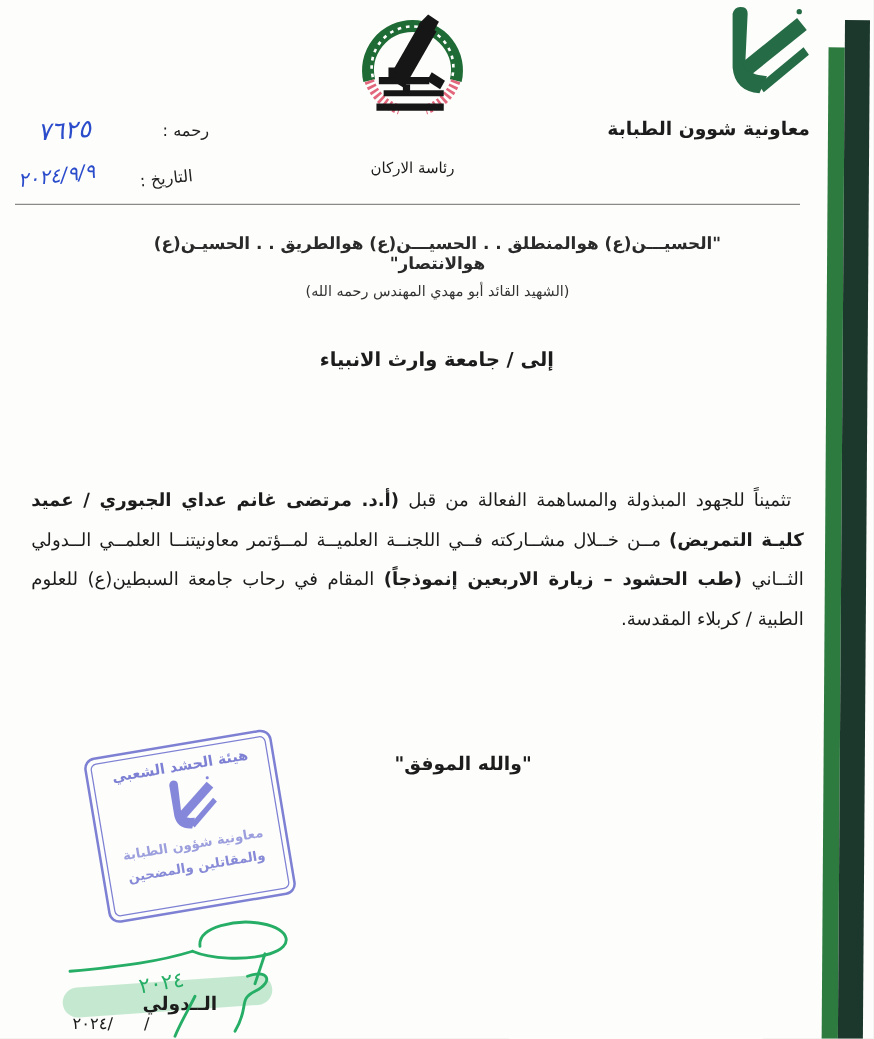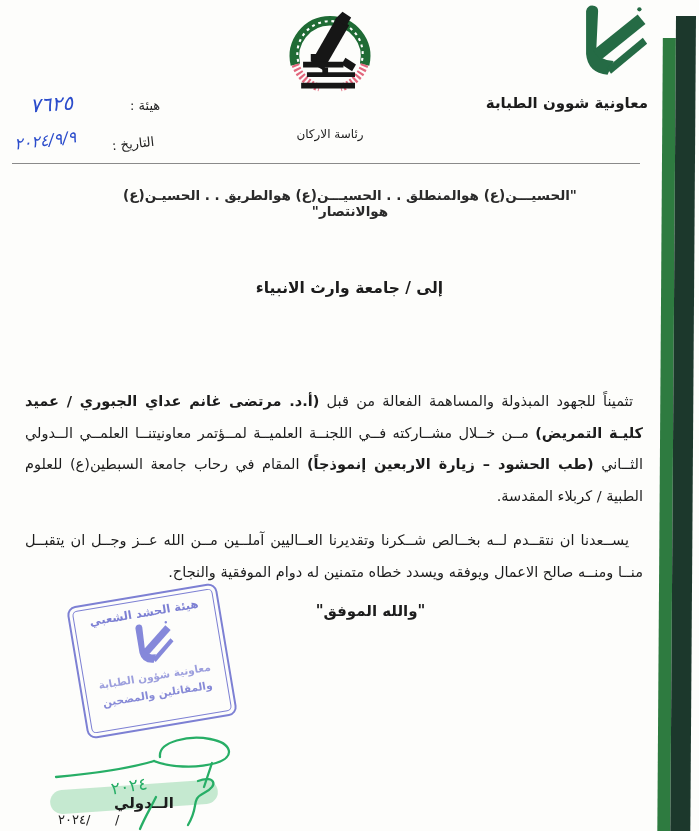--- a/index.html
+++ b/index.html
@@ -69,21 +69,21 @@
   <symbol id="hashd-logo" viewBox="0 0 100 92">
     <path fill="currentColor" d="M28 10 Q30 2 38 4 Q42 5 42 10 L40 52 Q40 64 52 67 L60 68 L53 84 Q30 82 28 60 Z"></path>
     <path fill="currentColor" d="M36 56 L88 14 L97 25 L45 67 Z"></path>
     <path fill="currentColor" d="M52 76 L94 41 L99 48 L57 83 Z"></path>
     <circle fill="currentColor" cx="90" cy="8" r="2.5"></circle>
   </symbol>
 </svg>
 
 <div class="page">
 
-  <span class="lbl" style="left:130px;top:98px;">هيئة :</span>
+  <span class="lbl" style="left:130px;top:98px;">رحمه :</span>
   <span class="hand num-val">٧٦٢٥</span>
   <span class="lbl" style="left:112px;top:136px;transform:rotate(-6deg);">التاريخ :</span>
   <span class="hand date-val">٢٠٢٤/٩/٩</span>
 
   <div class="center-head">
     <svg width="100" height="100" viewBox="0 0 100 104">
       <path d="M14 63 A37 37 0 1 1 86 63" fill="none" stroke="#1f6b35" stroke-width="10"></path>
       <path d="M17 60 A34 34 0 1 1 83 60" fill="none" stroke="#ffffff" stroke-width="2.2" stroke-dasharray="3 4"></path>
       <path d="M14 63 A37 37 0 0 0 39 87" fill="none" stroke="#e2677d" stroke-width="8" stroke-dasharray="2.2 2.2"></path>
       <path d="M86 63 A37 37 0 0 1 61 87" fill="none" stroke="#e2677d" stroke-width="8" stroke-dasharray="2.2 2.2"></path>
@@ -105,27 +105,27 @@
     <svg class="logo-green" width="86" height="80" viewBox="0 0 100 92">
       <use href="#hashd-logo"></use>
     </svg>
     <div class="t t1">معاونية شوون الطبابة</div>
   </div>
 
   <div class="divider"></div>
 
   <div class="quote">
     <div class="q1">"الحسيـــن(ع) هوالمنطلق . . الحسيـــن(ع) هوالطريق . . الحسيـن(ع) هوالانتصار"</div>
+    <div class="q2">(الشهيد القائد أبو مهدي المهندس رحمه الله)</div>
   </div>
 
   <div class="to-line">إلى / جامعة وارث الانبياء</div>
 
   <div class="letter-body">
     <p class="para p1"><span>تثميناً للجهود المبذولة والمساهمة الفعالة من قبل </span><span class="b">(أ.د. مرتضى غانم عداي الجبوري / عميد كليـة التمريض)</span><span> مــن خــلال مشــاركته فــي اللجنــة العلميــة لمــؤتمر معاونيتنــا العلمــي الــدولي الثــاني </span><span class="b">(طب الحشود – زيارة الاربعين إنموذجاً)</span><span> المقام في رحاب جامعة السبطين(ع) للعلوم الطبية / كربلاء المقدسة.</span></p>
-    <p class="para p2">يســعدنا ان نتقــدم لــه بخــالص شــكرنا وتقديرنا العــاليين آملــين مــن الله عــز وجــل ان يتقبــل منــا ومنــه صالح الاعمال ويوفقه ويسدد خطاه متمنين له دوام الموفقية والنجاح.</p>
   </div>
 
   <div class="closing">"والله الموفق"</div>
 
   <div class="stamp">
     <div class="stamp-inner">
       <div class="stamp-top">هيئة الحشد الشعبي</div>
       <svg class="stamp-logo" viewBox="0 0 100 92">
         <use href="#hashd-logo"></use>
       </svg>

